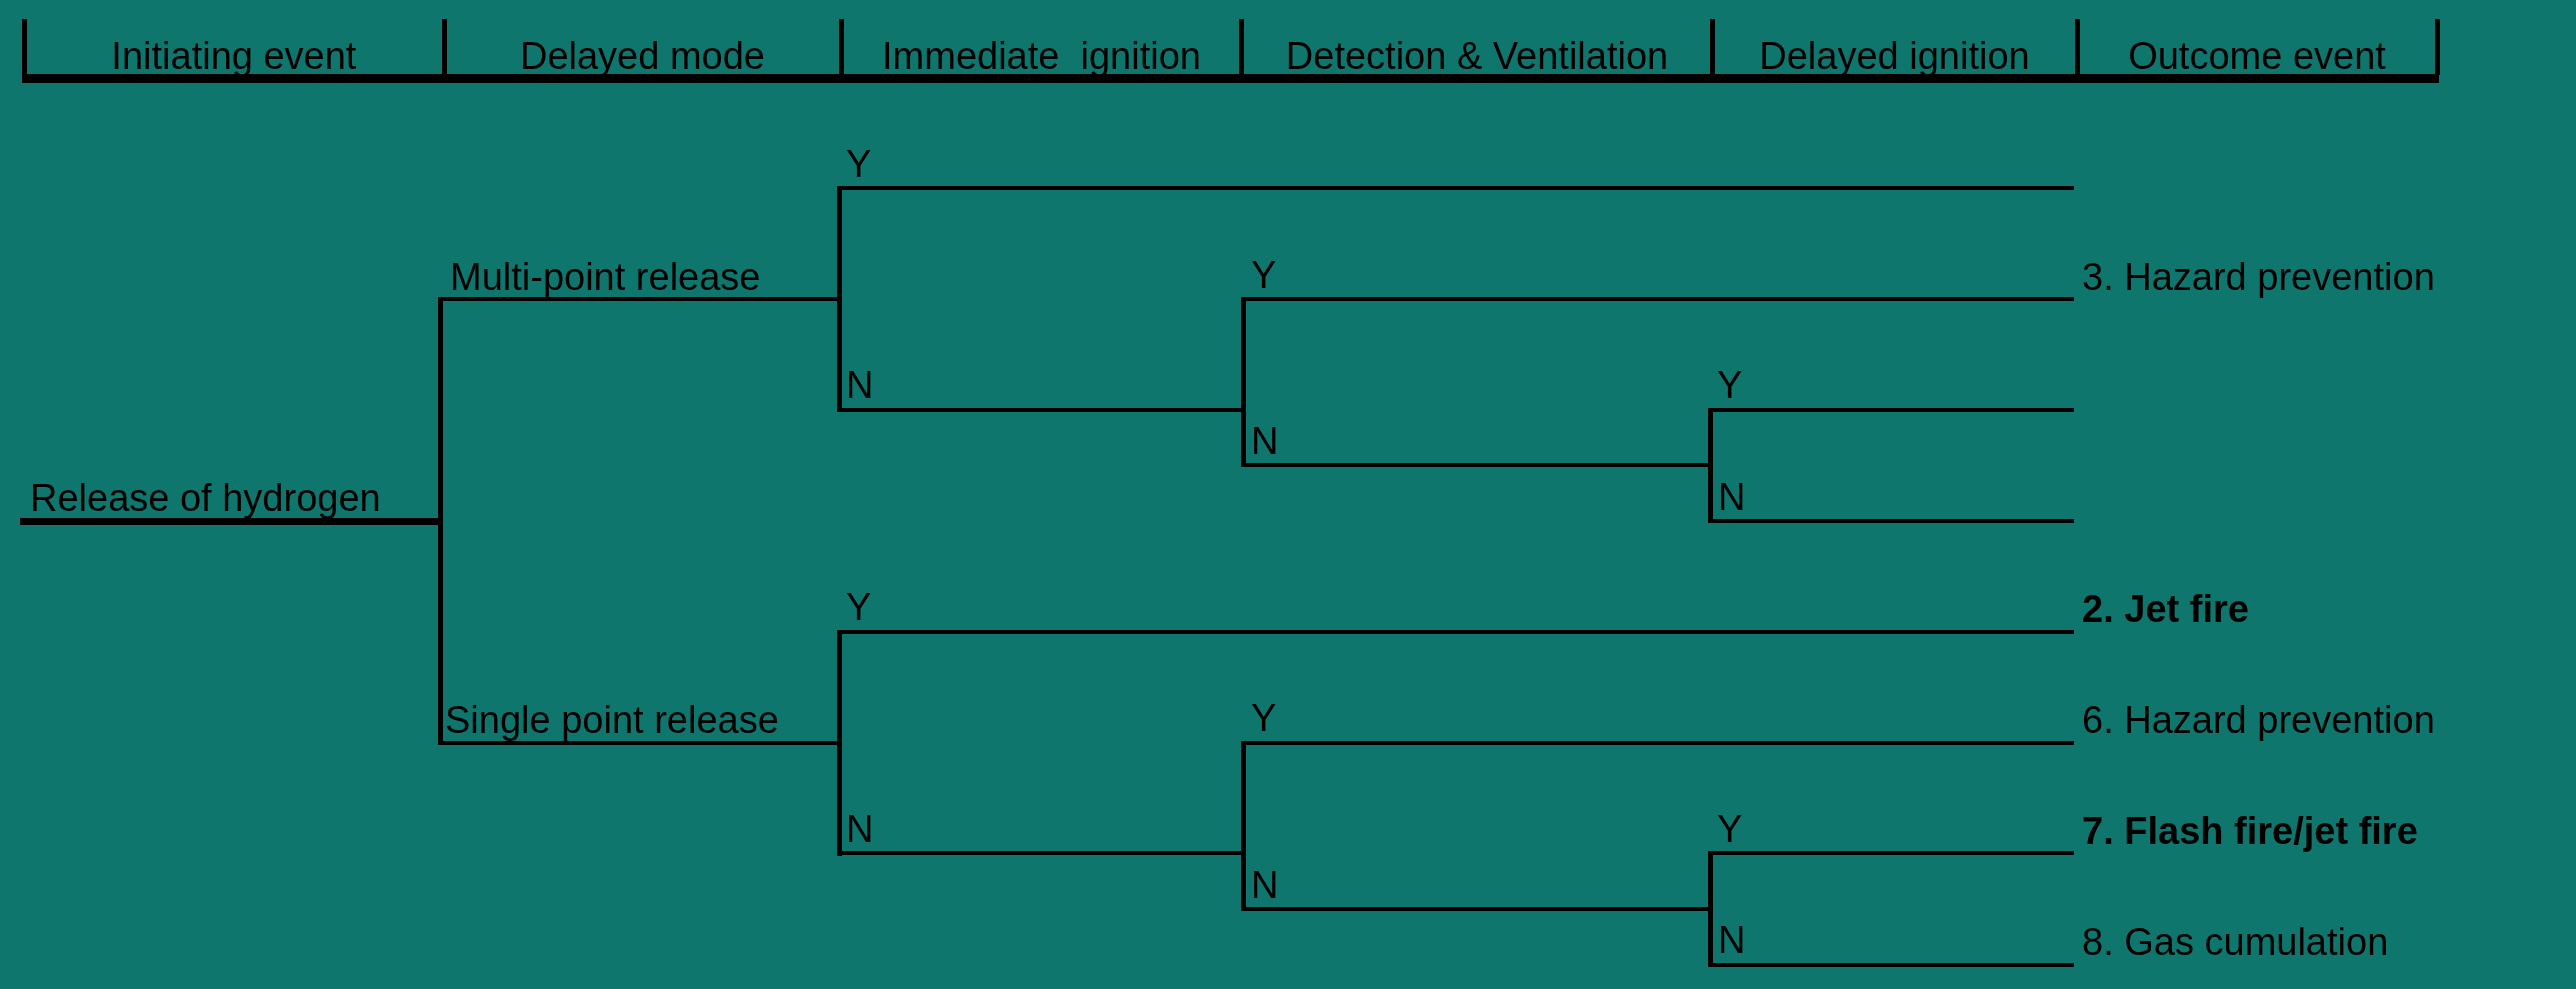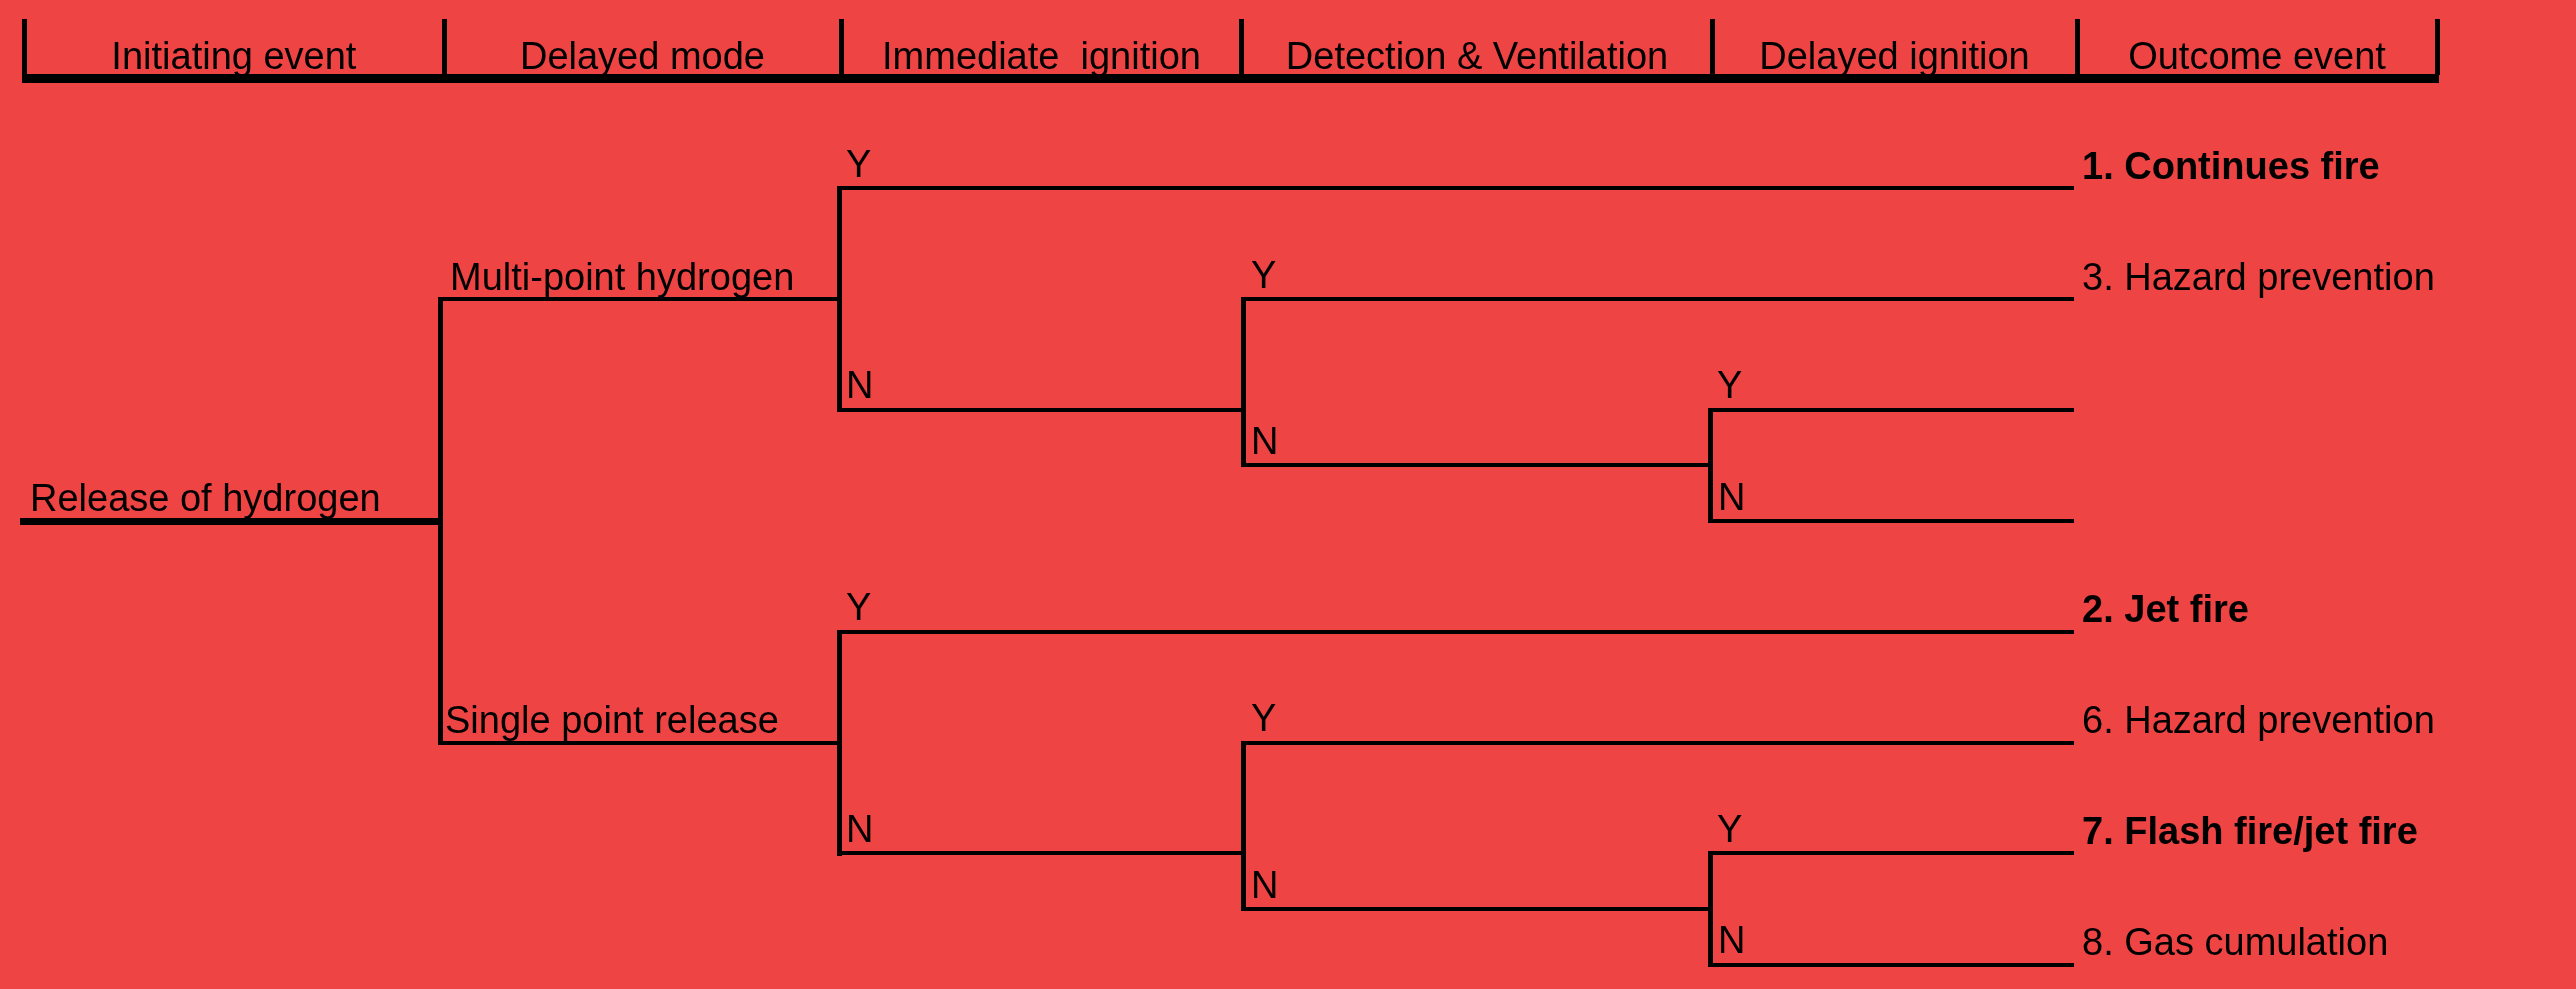--- a/index.html
+++ b/index.html
@@ -4,21 +4,21 @@
 <style>
   html, body {
     margin: 0;
     padding: 0;
     background: #ffffff;
   }
   .canvas {
     position: relative;
     width: 2576px;
     height: 990px;
-    background: #ef4444;
+    background: #0f766e;
     font-family: "Liberation Sans", sans-serif;
     color: #000000;
     overflow: hidden;
   }
   .hline { position: absolute; height: 4.1px; background: #000; }
   .vline { position: absolute; width: 4.7px; background: #000; }
   .root-hline { position: absolute; height: 6.8px; background: #000; }
   .hdr-tick { position: absolute; top: 19px; width: 4.7px; height: 56px; background: #000; }
   .hdr-underline { position: absolute; left: 22.4px; top: 74px; width: 2417px; height: 8.8px; background: #000; }
   .txt {
@@ -57,21 +57,21 @@
     <div class="col-label" style="left:841px; width:401px">Immediate  ignition</div>
     <div class="col-label" style="left:1242px; width:470px">Detection &amp; Ventilation</div>
     <div class="col-label" style="left:1712px; width:365px">Delayed ignition</div>
     <div class="col-label" style="left:2077px; width:360px">Outcome event</div>
   </div>
 
   <div class="txt" style="left:30px; top:479px">Release of hydrogen</div>
   <div class="root-hline" style="left:20.4px; top:518px; width:420px"></div>
   <div class="vline" style="left:438px; top:297px; height:448px"></div>
 
-  <div class="txt" style="left:450px; top:258px">Multi-point hydrogen</div>
+  <div class="txt" style="left:450px; top:258px">Multi-point release</div>
   <div class="hline" style="left:438px; top:297px; width:402px"></div>
 
   <div class="vline" style="left:837px; top:186px; height:226px"></div>
   <div class="txt" style="left:846px; top:145px">Y</div>
   <div class="hline" style="left:837px; top:186px; width:1237px"></div>
   <div class="txt" style="left:846px; top:366px">N</div>
   <div class="hline" style="left:837px; top:408px; width:408px"></div>
 
   <div class="vline" style="left:1241px; top:297px; height:170px"></div>
   <div class="txt" style="left:1251px; top:256px">Y</div>
@@ -99,21 +99,20 @@
   <div class="hline" style="left:1241px; top:741px; width:833px"></div>
   <div class="txt" style="left:1251px; top:866px">N</div>
   <div class="hline" style="left:1241px; top:907px; width:472px"></div>
 
   <div class="vline" style="left:1708px; top:851px; height:115px"></div>
   <div class="txt" style="left:1717px; top:810px">Y</div>
   <div class="hline" style="left:1708px; top:851px; width:366px"></div>
   <div class="txt" style="left:1718px; top:921px">N</div>
   <div class="hline" style="left:1708px; top:963px; width:366px"></div>
 
-  <div class="txt bold" style="left:2082px; top:147px">1. Continues fire</div>
   <div class="txt" style="left:2082px; top:258px">3. Hazard prevention</div>
   <div class="txt bold" style="left:2082px; top:590px">2. Jet fire</div>
   <div class="txt" style="left:2082px; top:701px">6. Hazard prevention</div>
   <div class="txt bold" style="left:2082px; top:812px">7. Flash fire/jet fire</div>
   <div class="txt" style="left:2082px; top:923px">8. Gas cumulation</div>
 
 </div>
 
 
 </body></html>

